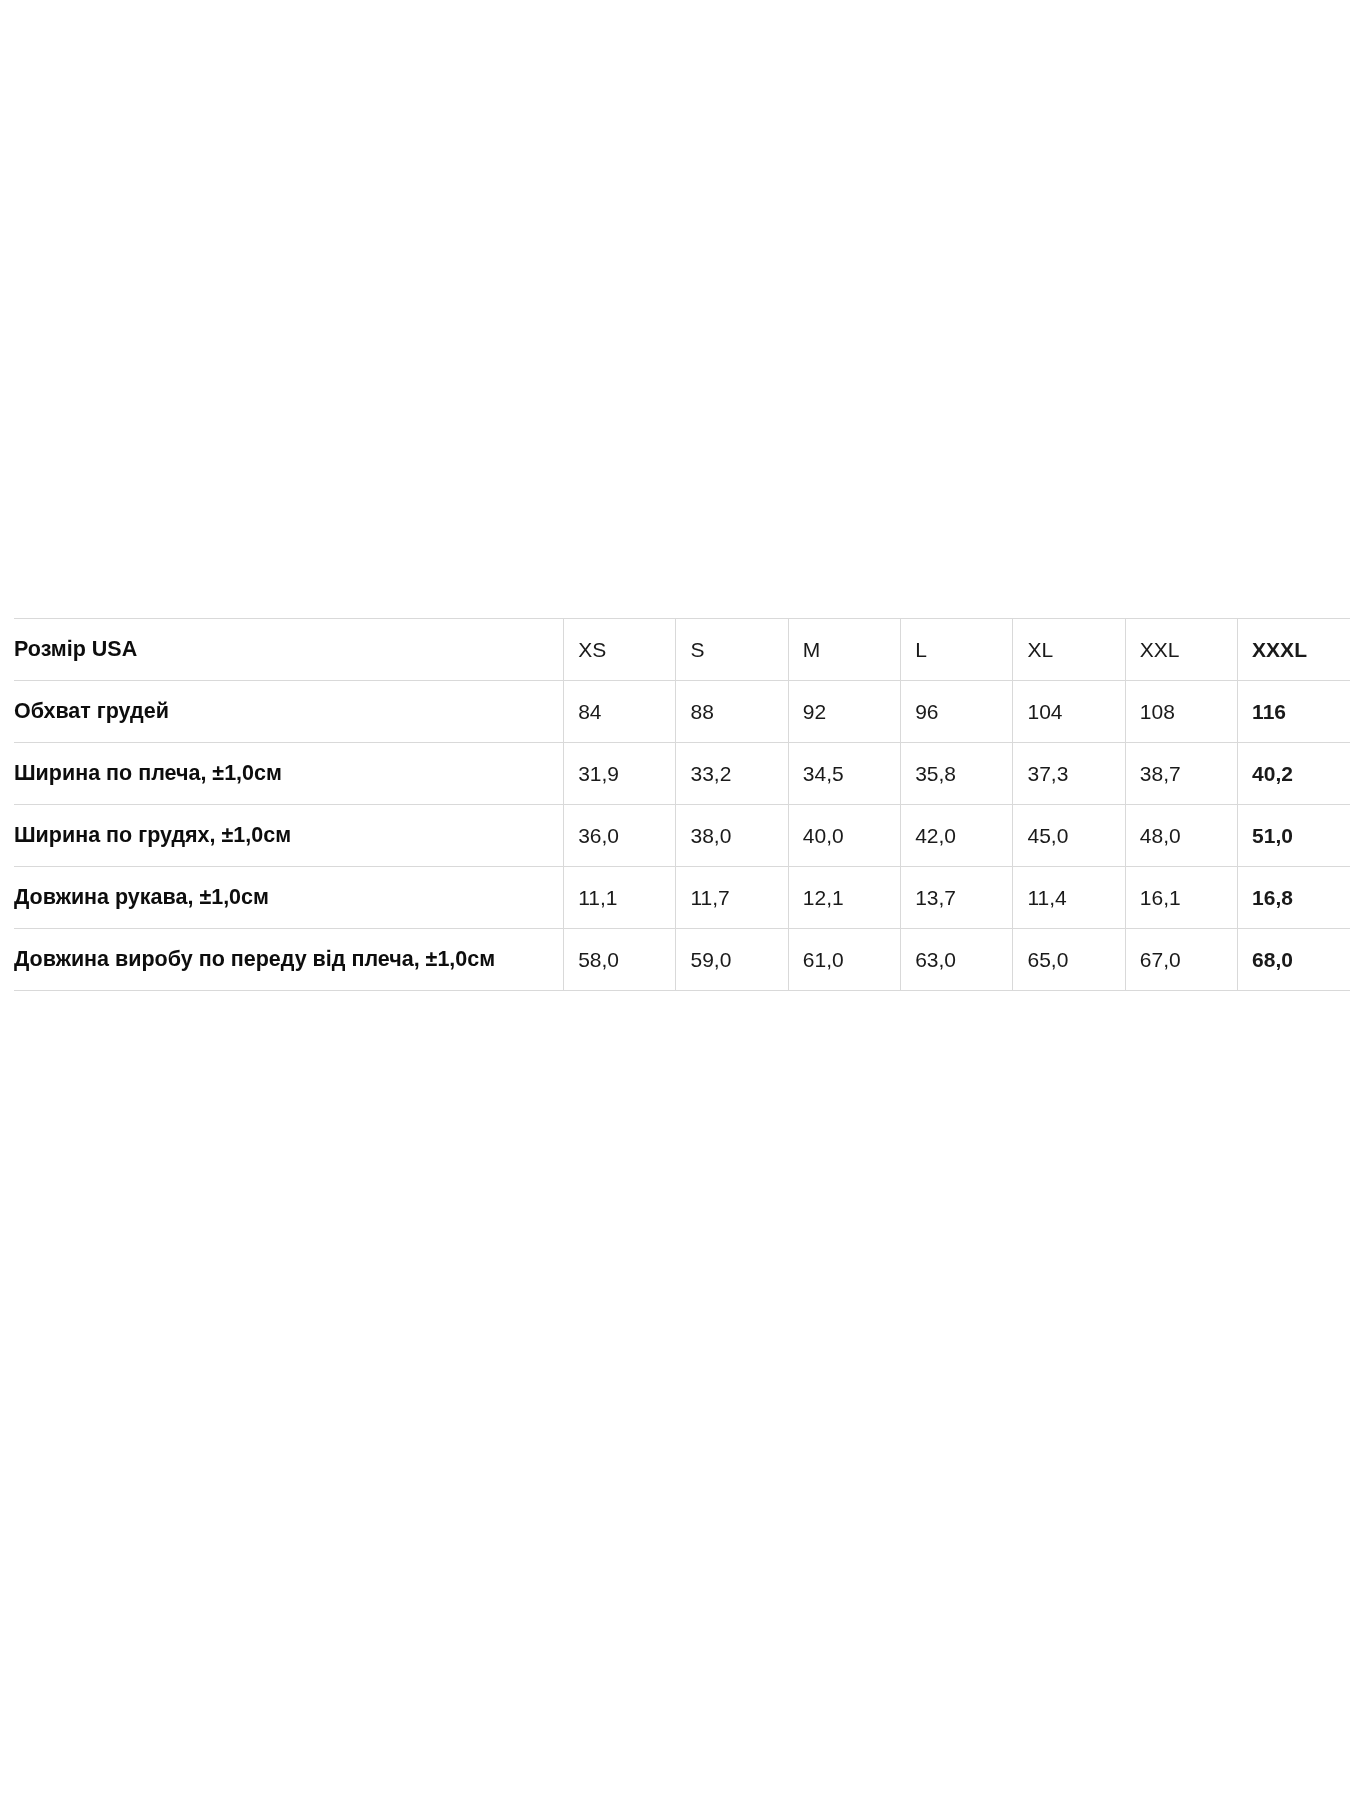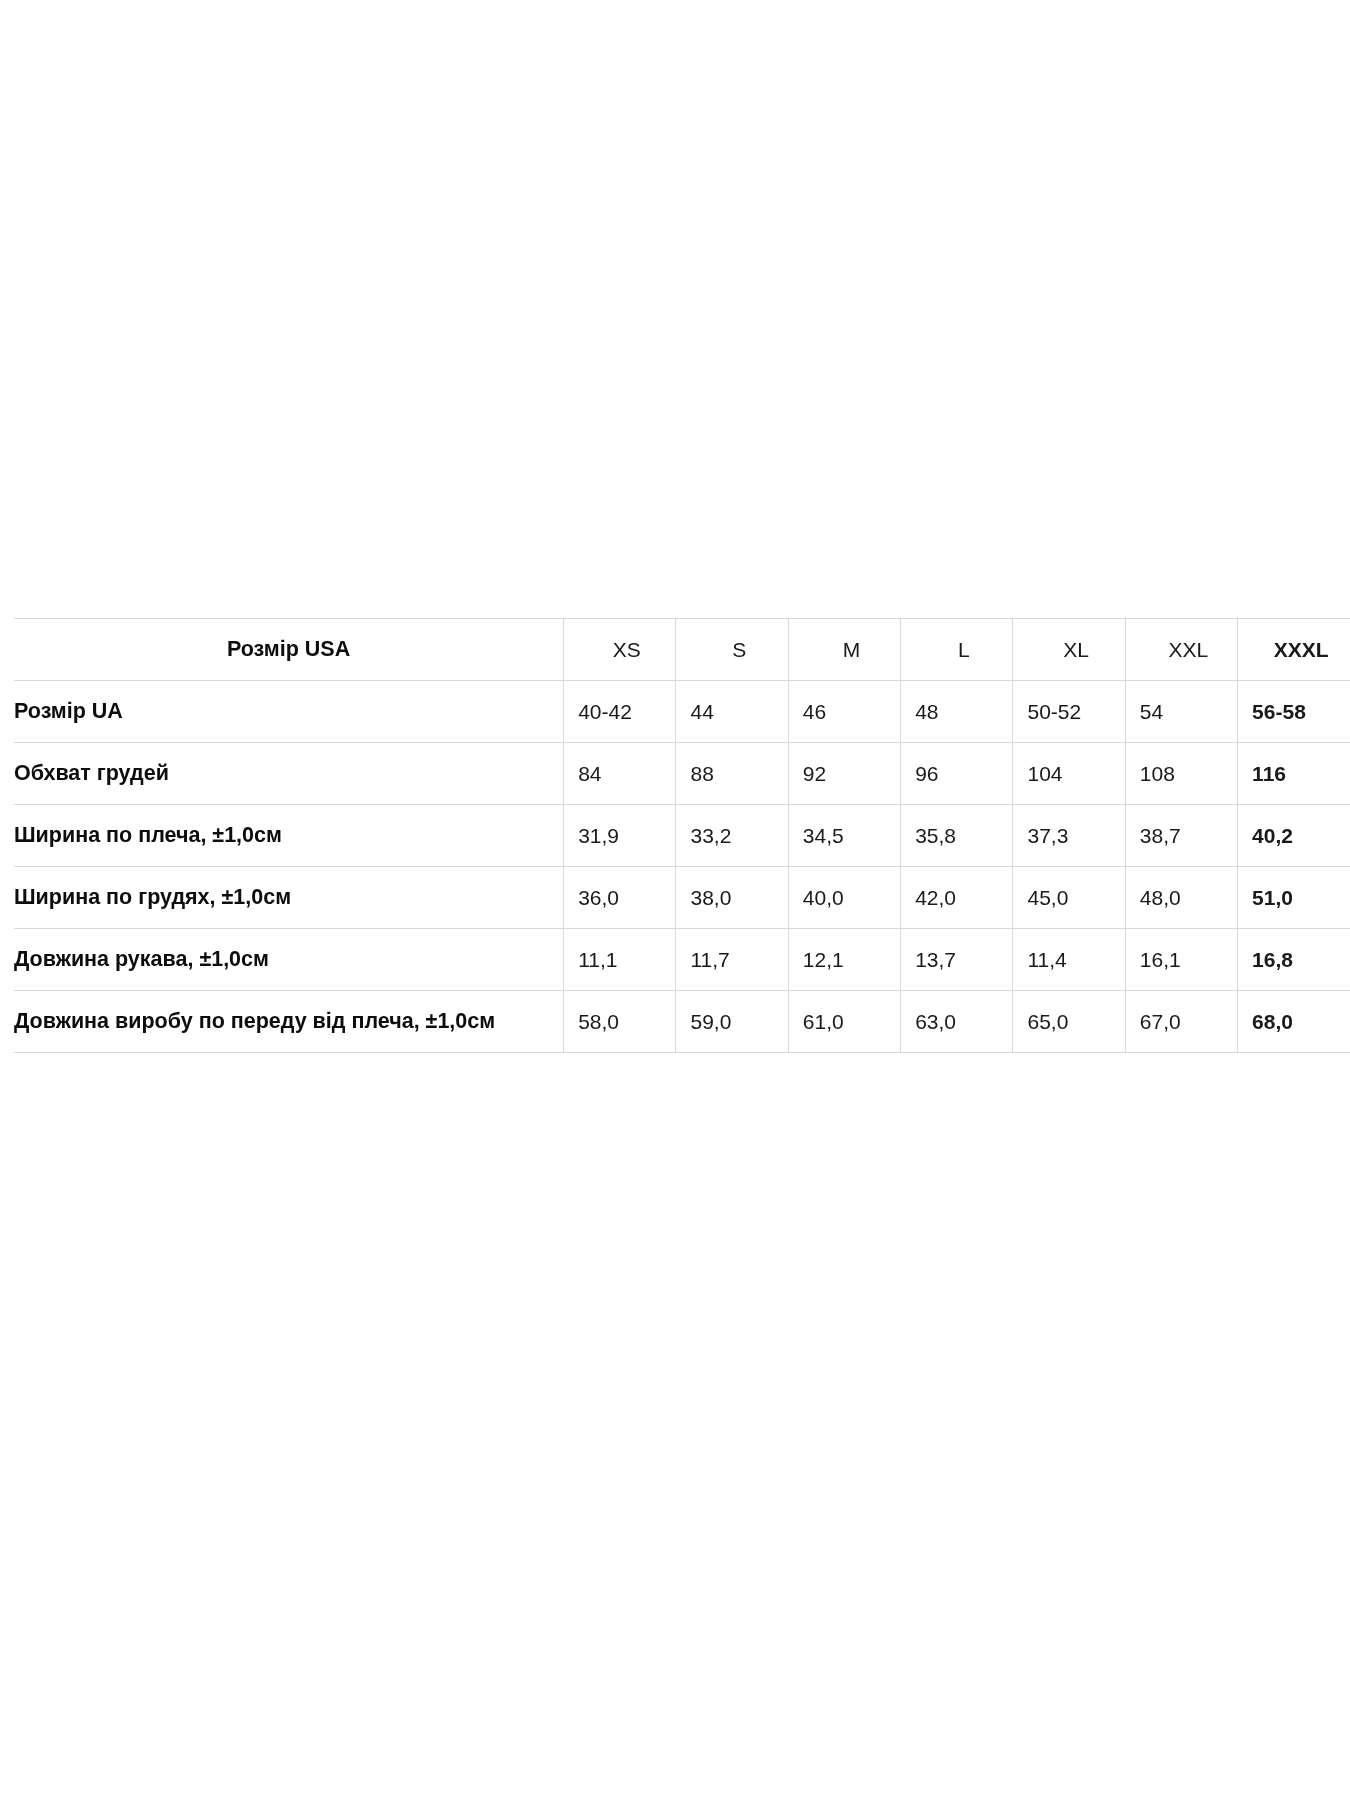--- a/index.html
+++ b/index.html
@@ -52,21 +52,20 @@
   table.size-table td.rowhead {
     border-left: none;
     border-right: 1px solid #d9d9d9;
     font-weight: bold;
     font-size: 21.5px;
     padding-left: 0;
     color: #0d0d0d;
   }
   table.size-table tr:first-child td {
     border-top: 1px solid #d9d9d9;
-    text-align: center;
   }
   table.size-table td:last-child {
     border-right: none;
     font-weight: bold;
   }
   
   col.c-label { width: 548px; }
   col.c-val   { width: 112px; }
 </style>
 </head>
@@ -88,30 +87,20 @@
       <tbody>
         <tr>
           <td class="rowhead">Розмір USA</td>
           <td>XS</td>
           <td>S</td>
           <td>M</td>
           <td>L</td>
           <td>XL</td>
           <td>XXL</td>
           <td>XXXL</td>
-        </tr>
-        <tr>
-          <td class="rowhead">Розмір UA</td>
-          <td>40-42</td>
-          <td>44</td>
-          <td>46</td>
-          <td>48</td>
-          <td>50-52</td>
-          <td>54</td>
-          <td>56-58</td>
         </tr>
         <tr>
           <td class="rowhead">Обхват грудей</td>
           <td>84</td>
           <td>88</td>
           <td>92</td>
           <td>96</td>
           <td>104</td>
           <td>108</td>
           <td>116</td>

